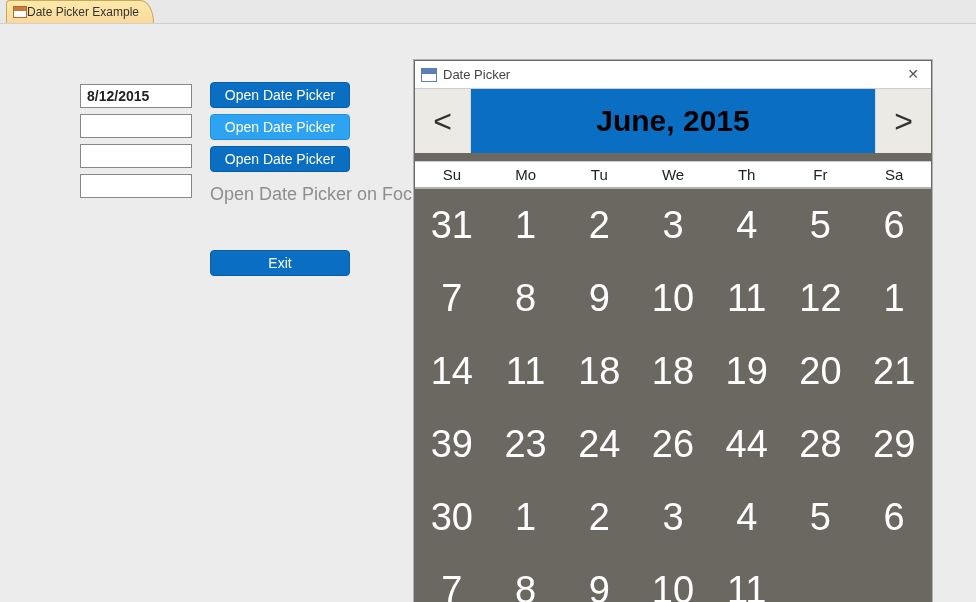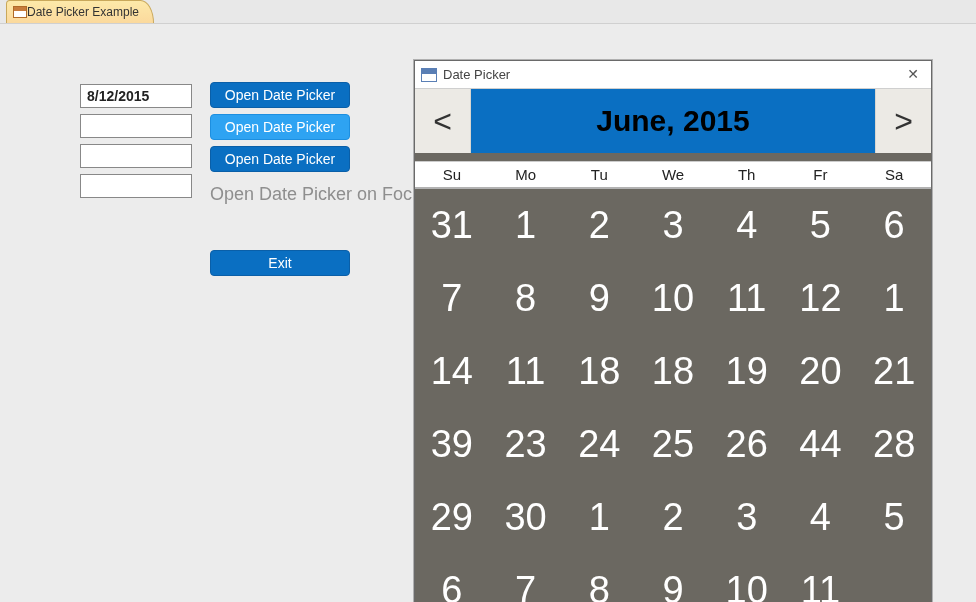--- a/index.html
+++ b/index.html
@@ -242,21 +242,20 @@
           <div class="cal-cell">14</div>
           <div class="cal-cell">11</div>
           <div class="cal-cell">18</div>
           <div class="cal-cell">18</div>
           <div class="cal-cell">19</div>
           <div class="cal-cell">20</div>
           <div class="cal-cell">21</div>
           <div class="cal-cell">39</div>
           <div class="cal-cell">23</div>
           <div class="cal-cell">24</div>
-          <div class="cal-cell">25</div>
           <div class="cal-cell">26</div>
           <div class="cal-cell">44</div>
           <div class="cal-cell">28</div>
           <div class="cal-cell">29</div>
           <div class="cal-cell">30</div>
           <div class="cal-cell">1</div>
           <div class="cal-cell">2</div>
           <div class="cal-cell">3</div>
           <div class="cal-cell">4</div>
           <div class="cal-cell">5</div>

